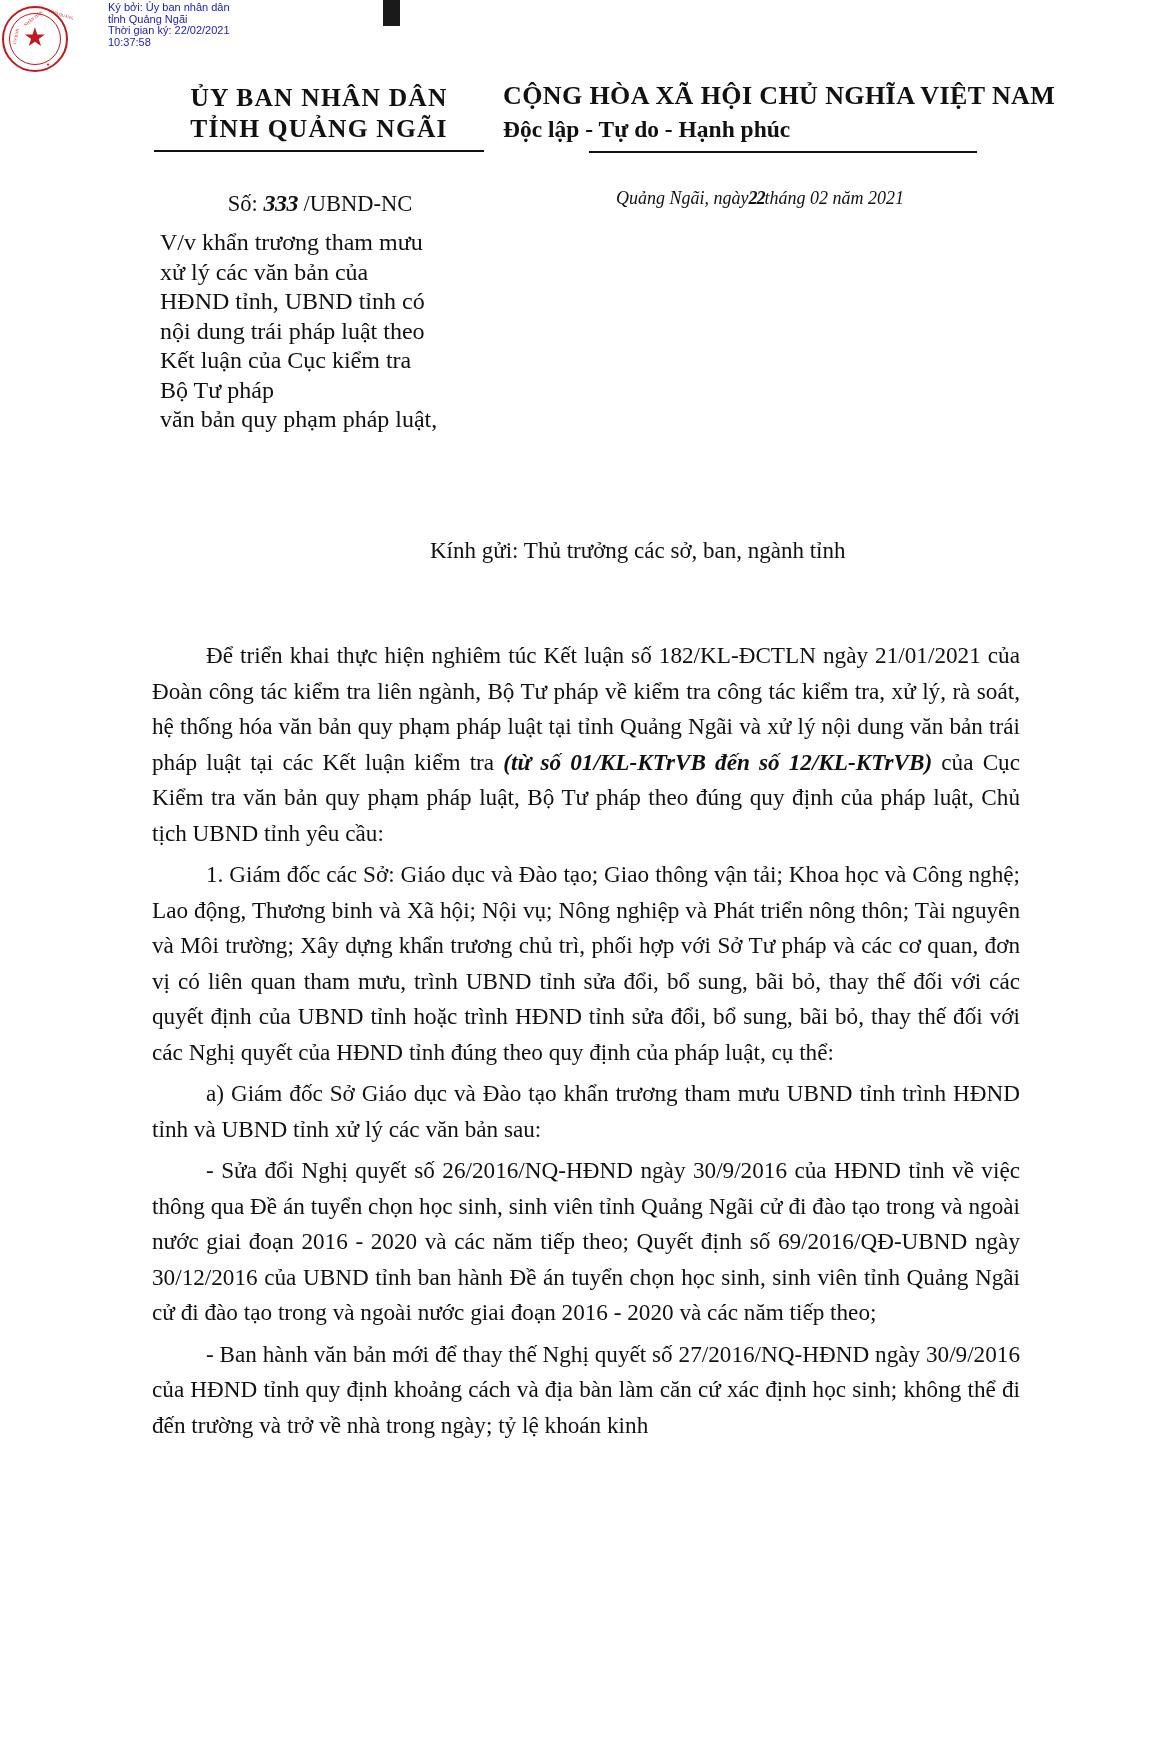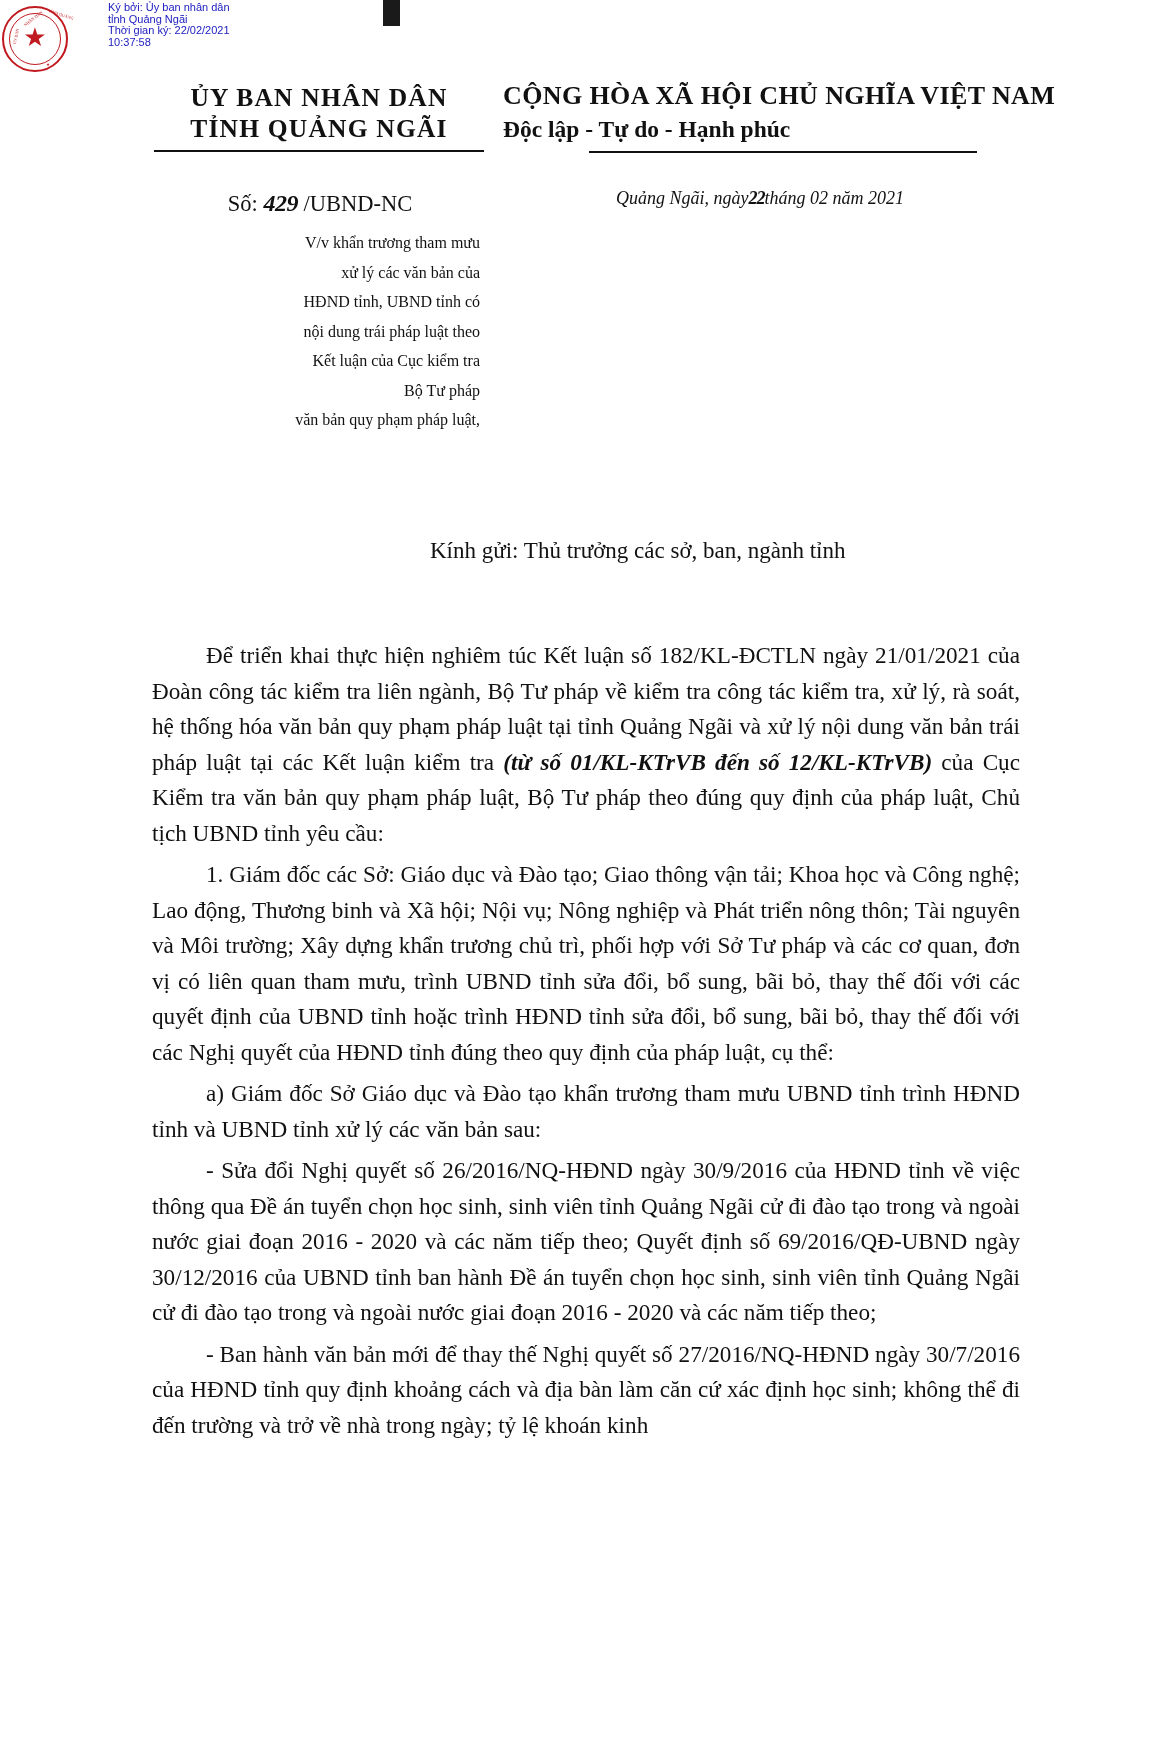--- a/index.html
+++ b/index.html
@@ -181,22 +181,22 @@
     font-style: italic;
     letter-spacing: -1px;
   }
 
   
   .subject {
     position: absolute;
     left: 160px;
     top: 228px;
     width: 320px;
-    text-align: right;
-    font-size: 16px;
+    text-align: left;
+    font-size: 24px;
     line-height: 29.5px;
   }
 
   
   .recipient {
     position: absolute;
     left: 430px;
     top: 538px;
     font-size: 23px;
     white-space: nowrap;
@@ -255,21 +255,21 @@
     </div>
     <div class="natl-block">
       <div class="natl-line1">CỘNG HÒA XÃ HỘI CHỦ NGHĨA VIỆT NAM</div>
       <div class="natl-line2">Độc lập - Tự do - Hạnh phúc</div>
       <div class="rule-under-natl"></div>
     </div>
   </div>
 
   <div class="num-line">
     <span>Số:</span>
-    <span class="num-handwritten">429</span>
+    <span class="num-handwritten">333</span>
     <span>/UBND-NC</span>
   </div>
 
   <div class="place-date">
     <span>Quảng Ngãi, ngày</span><span class="date-hand">22</span><span>tháng 02 năm 2021</span>
   </div>
 
   <div class="subject">
     <div>V/v khẩn trương tham mưu</div>
     <div>xử lý các văn bản của</div>
@@ -283,16 +283,16 @@
   <div class="recipient">
     <span>Kính gửi:</span>
     <span>Thủ trưởng các sở, ban, ngành tỉnh</span>
   </div>
 
   <div class="body-text">
     <p><span>Để triển khai thực hiện nghiêm túc Kết luận số 182/KL-ĐCTLN ngày 21/01/2021 của Đoàn công tác kiểm tra liên ngành, Bộ Tư pháp về kiểm tra công tác kiểm tra, xử lý, rà soát, hệ thống hóa văn bản quy phạm pháp luật tại tỉnh Quảng Ngãi và xử lý nội dung văn bản trái pháp luật tại các Kết luận kiểm tra </span><span class="ital">(từ số 01/KL-KTrVB đến số 12/KL-KTrVB)</span><span> của Cục Kiểm tra văn bản quy phạm pháp luật, Bộ Tư pháp theo đúng quy định của pháp luật, Chủ tịch UBND tỉnh yêu cầu:</span></p>
     <p>1. Giám đốc các Sở: Giáo dục và Đào tạo; Giao thông vận tải; Khoa học và Công nghệ; Lao động, Thương binh và Xã hội; Nội vụ; Nông nghiệp và Phát triển nông thôn; Tài nguyên và Môi trường; Xây dựng khẩn trương chủ trì, phối hợp với Sở Tư pháp và các cơ quan, đơn vị có liên quan tham mưu, trình UBND tỉnh sửa đổi, bổ sung, bãi bỏ, thay thế đối với các quyết định của UBND tỉnh hoặc trình HĐND tỉnh sửa đổi, bổ sung, bãi bỏ, thay thế đối với các Nghị quyết của HĐND tỉnh đúng theo quy định của pháp luật, cụ thể:</p>
     <p>a) Giám đốc Sở Giáo dục và Đào tạo khẩn trương tham mưu UBND tỉnh trình HĐND tỉnh và UBND tỉnh xử lý các văn bản sau:</p>
     <p>- Sửa đổi Nghị quyết số 26/2016/NQ-HĐND ngày 30/9/2016 của HĐND tỉnh về việc thông qua Đề án tuyển chọn học sinh, sinh viên tỉnh Quảng Ngãi cử đi đào tạo trong và ngoài nước giai đoạn 2016 - 2020 và các năm tiếp theo; Quyết định số 69/2016/QĐ-UBND ngày 30/12/2016 của UBND tỉnh ban hành Đề án tuyển chọn học sinh, sinh viên tỉnh Quảng Ngãi cử đi đào tạo trong và ngoài nước giai đoạn 2016 - 2020 và các năm tiếp theo;</p>
-    <p>- Ban hành văn bản mới để thay thế Nghị quyết số 27/2016/NQ-HĐND ngày 30/7/2016 của HĐND tỉnh quy định khoảng cách và địa bàn làm căn cứ xác định học sinh; không thể đi đến trường và trở về nhà trong ngày; tỷ lệ khoán kinh</p>
+    <p>- Ban hành văn bản mới để thay thế Nghị quyết số 27/2016/NQ-HĐND ngày 30/9/2016 của HĐND tỉnh quy định khoảng cách và địa bàn làm căn cứ xác định học sinh; không thể đi đến trường và trở về nhà trong ngày; tỷ lệ khoán kinh</p>
   </div>
 
 </div>
 
 </body></html>

